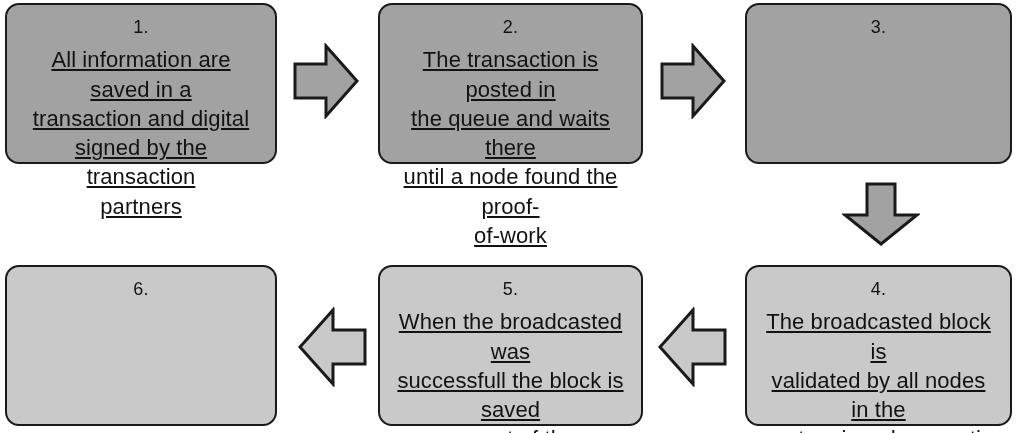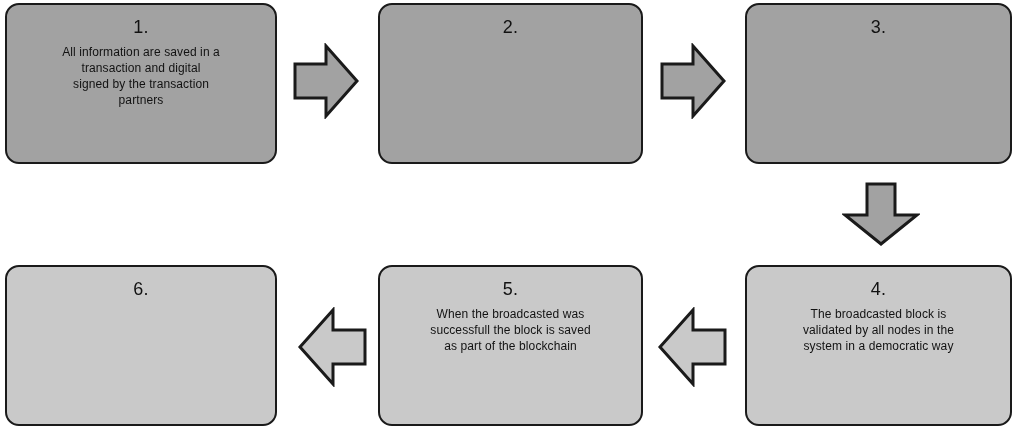--- a/index.html
+++ b/index.html
@@ -37,24 +37,25 @@
   .node.dark  { background: #a2a2a2; }
   .node.light { background: #c9c9c9; }
 
   .node-number {
     font-size: 18px;
     line-height: 1.35;
     letter-spacing: 0.2px;
     margin-bottom: 6px;
   }
   .node-text {
-    font-size: 12px;
+    font-size: 22px;
     line-height: 1.33;
     letter-spacing: 0.1px;
     white-space: pre-line;
+    text-decoration: underline;
   }
 
   
   #node-1 { left: 5px;   top: 3px;   width: 272px; height: 161px; }
   #node-2 { left: 378px; top: 3px;   width: 265px; height: 161px; }
   #node-3 { left: 745px; top: 3px;   width: 267px; height: 161px; }
   #node-4 { left: 745px; top: 265px; width: 267px; height: 161px; }
   #node-5 { left: 378px; top: 265px; width: 265px; height: 161px; }
   #node-6 { left: 5px;   top: 265px; width: 272px; height: 161px; }
 
@@ -85,20 +86,24 @@
   </div>
 
   <div class="arrow" id="arrow-1-2">
     <svg viewBox="0 0 66 76" preserveAspectRatio="none" aria-hidden="true">
       <polygon points="2,21 33,21 33,3 64,38 33,73 33,55 2,55" fill="#a2a2a2" stroke="#1a1a1a" stroke-width="3" stroke-linejoin="miter"></polygon>
     </svg>
   </div>
 
   <div class="node dark" id="node-2">
     <div class="node-number">2.</div>
+    <div class="node-text">The transaction is posted in
+the queue and waits there
+until a node found the proof-
+of-work</div>
   </div>
 
   <div class="arrow" id="arrow-2-3">
     <svg viewBox="0 0 66 76" preserveAspectRatio="none" aria-hidden="true">
       <polygon points="2,21 33,21 33,3 64,38 33,73 33,55 2,55" fill="#a2a2a2" stroke="#1a1a1a" stroke-width="3" stroke-linejoin="miter"></polygon>
     </svg>
   </div>
 
   <div class="node dark" id="node-3">
     <div class="node-number">3.</div>

